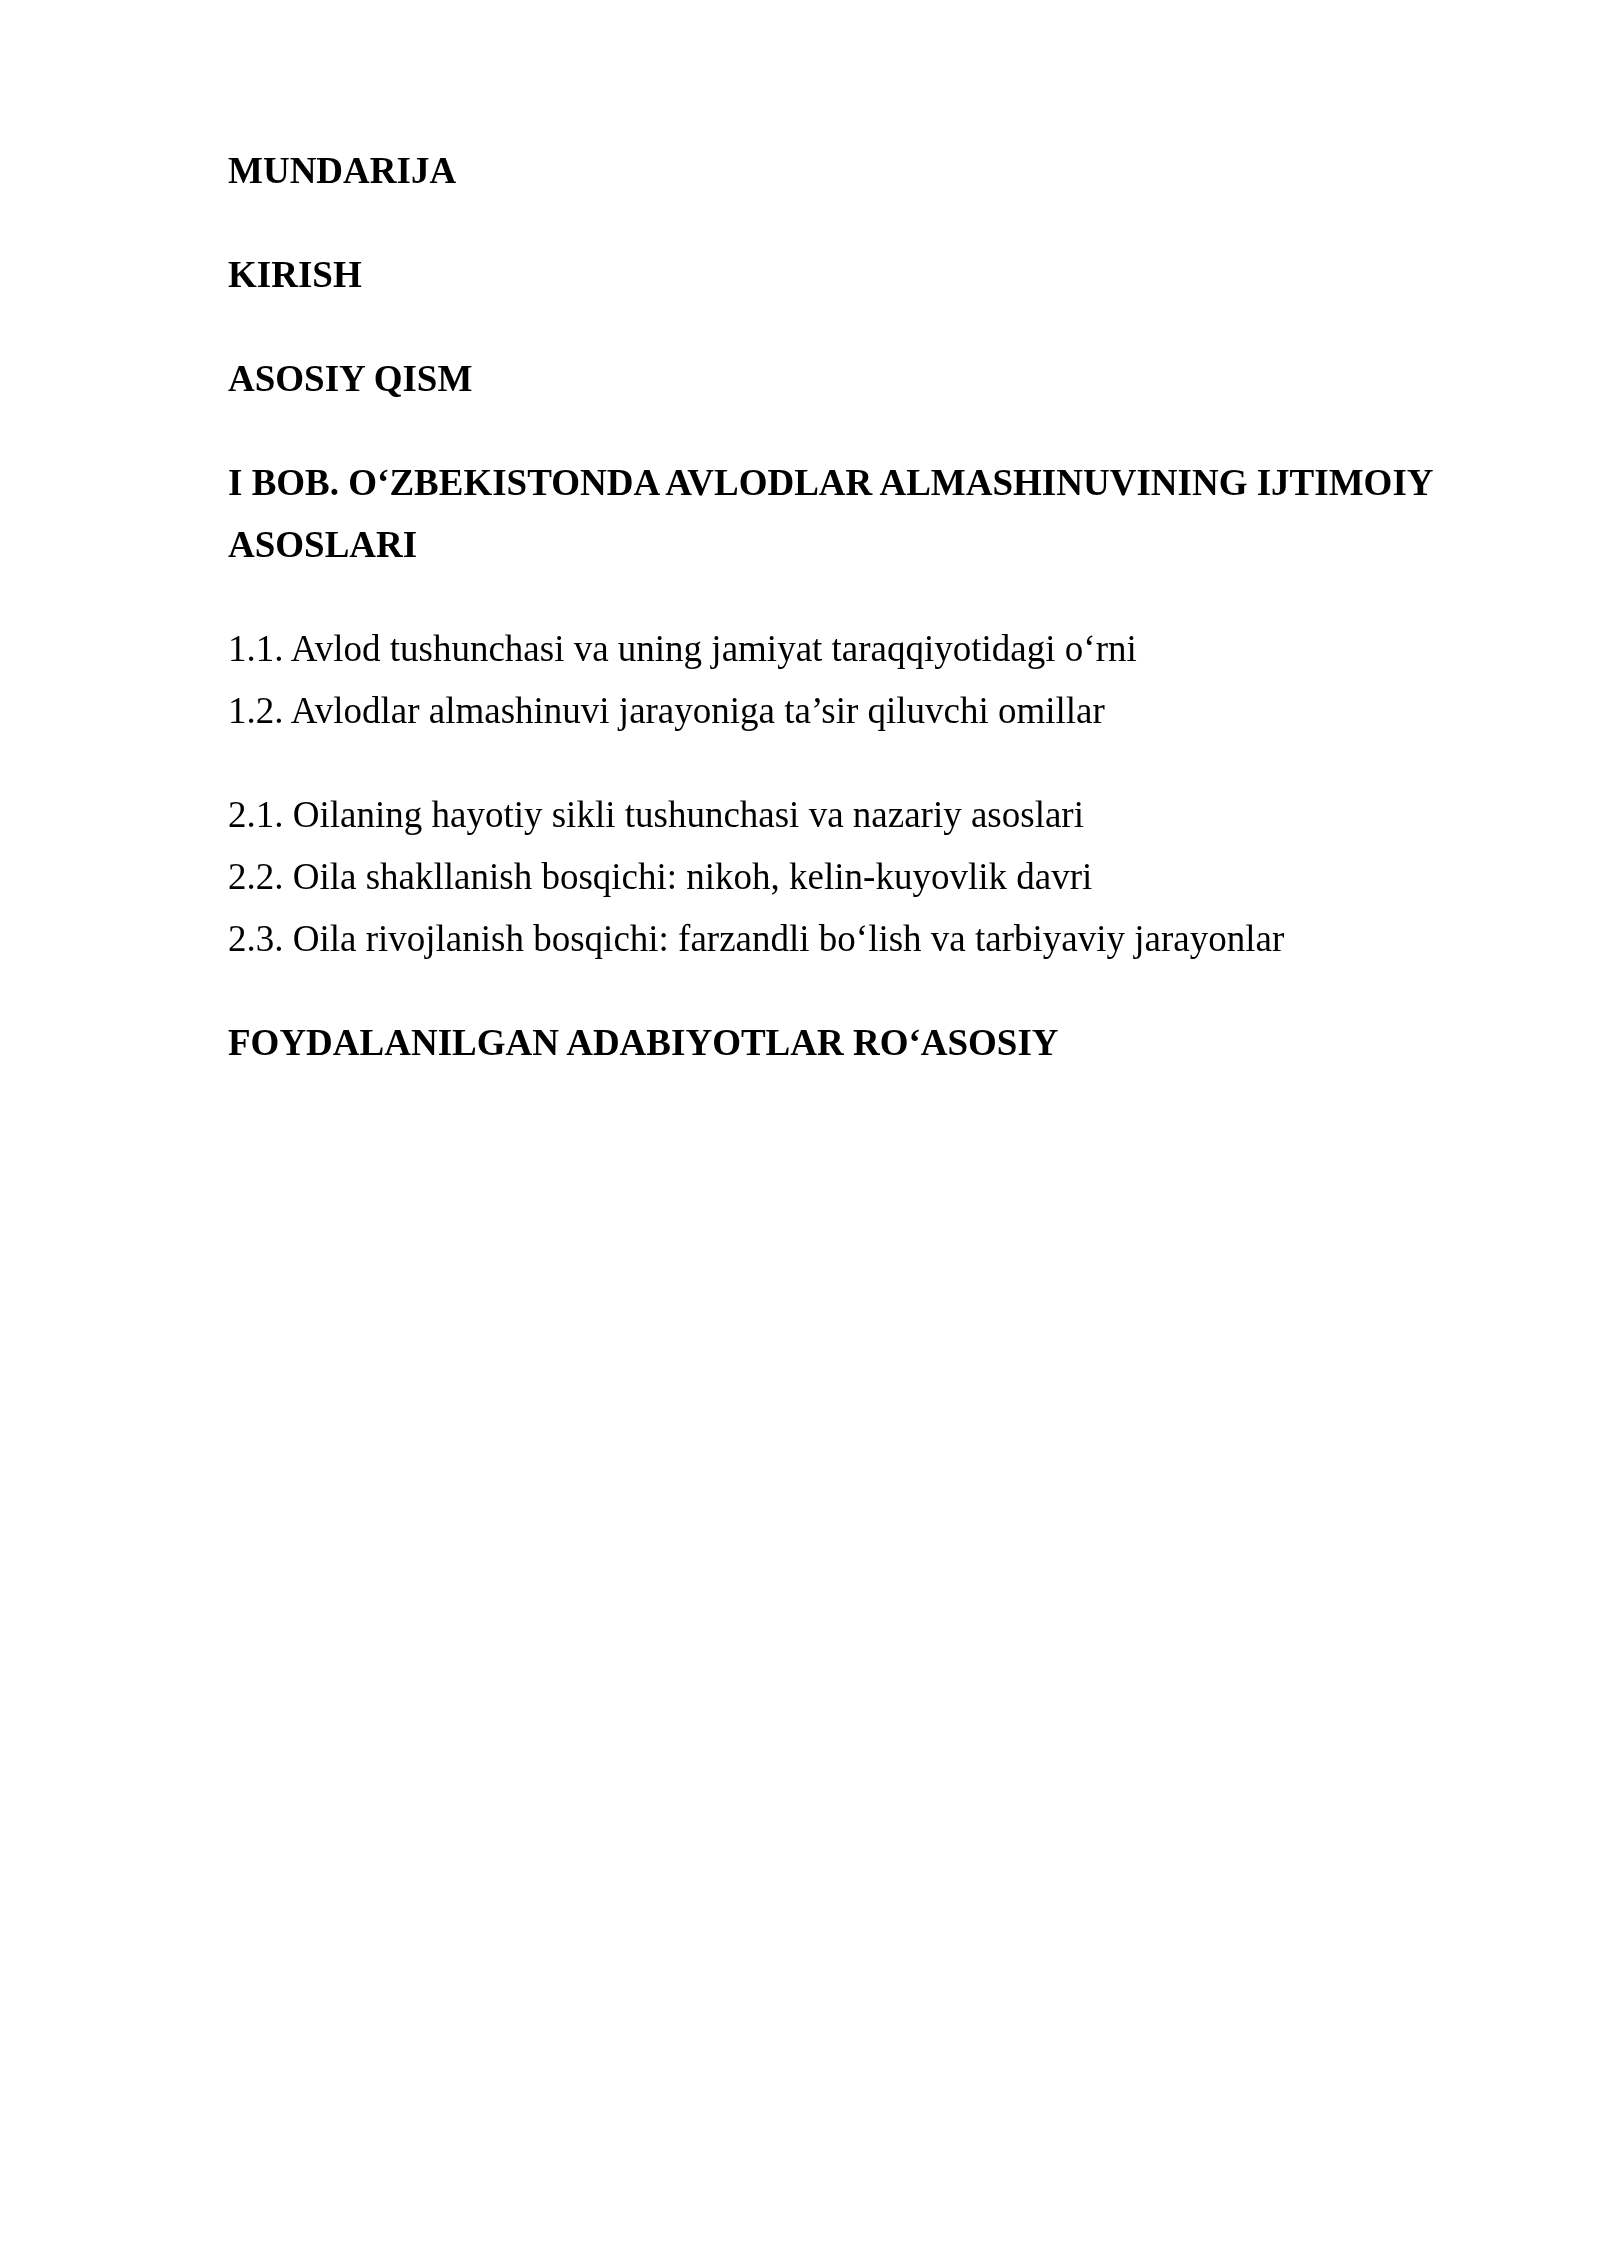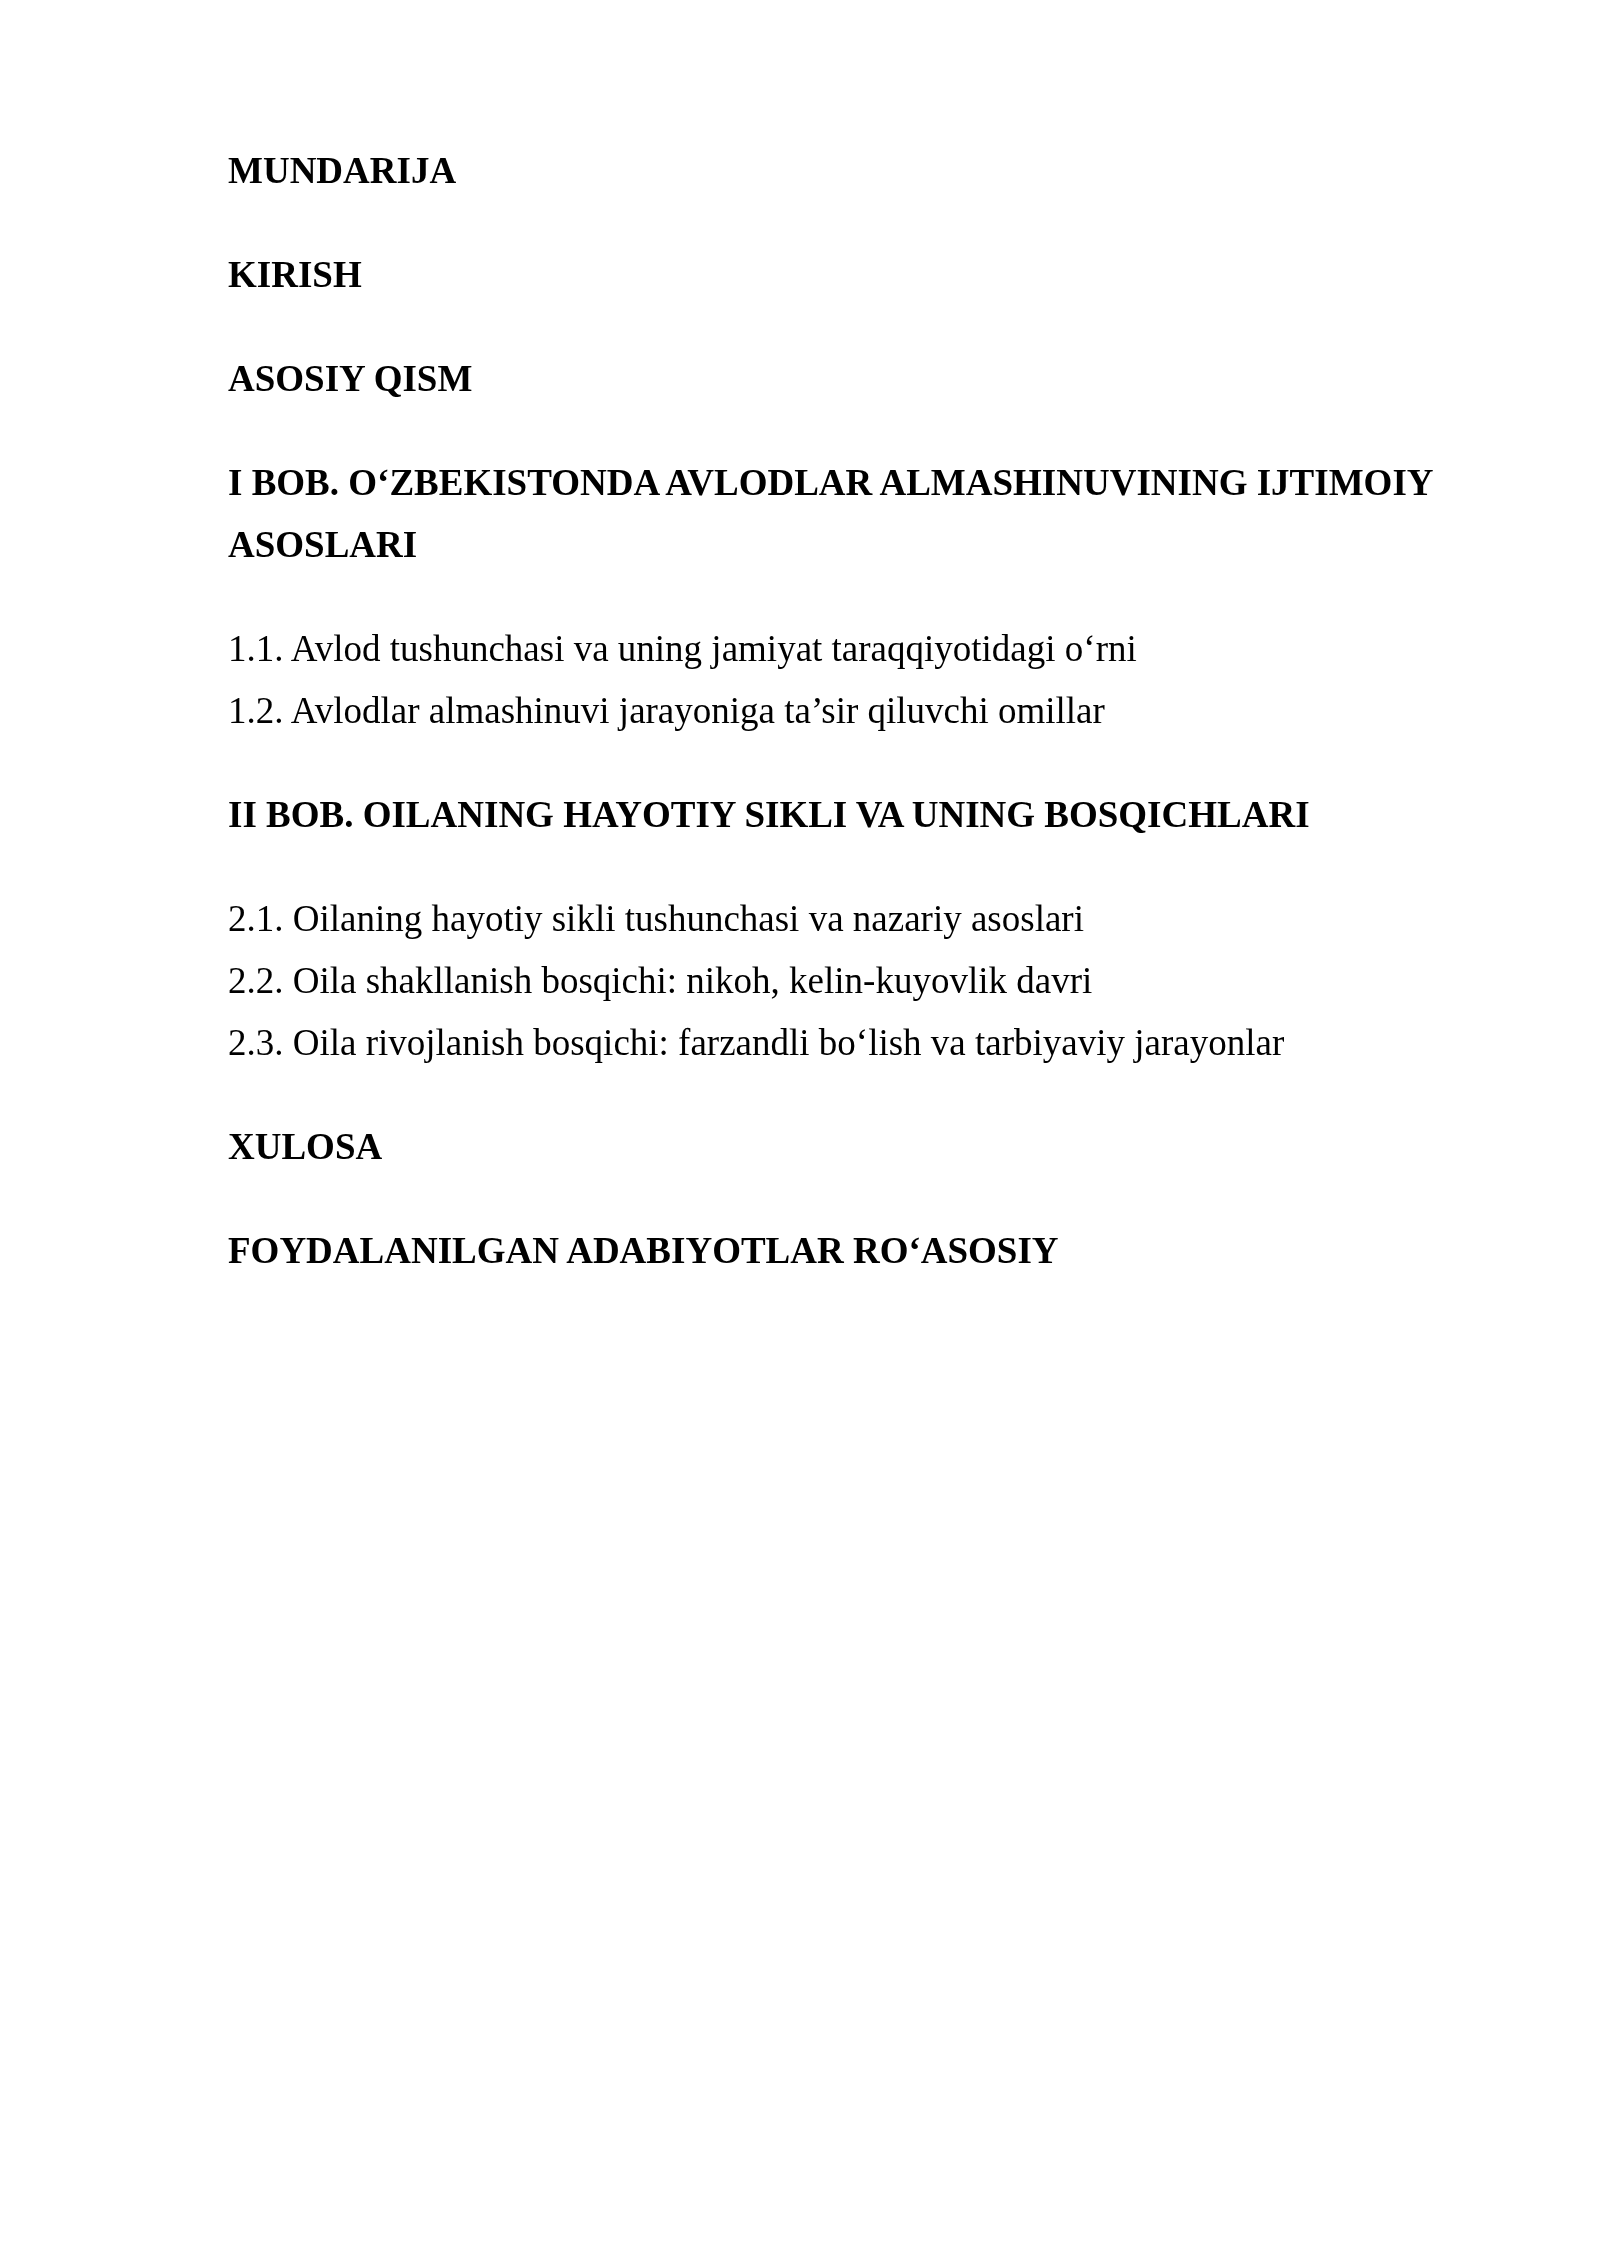--- a/index.html
+++ b/index.html
@@ -51,25 +51,23 @@
   <p class="line para bold">ASOSIY QISM</p>
 
   <p class="line para bold multiline">I BOB. O‘ZBEKISTONDA AVLODLAR ALMASHINUVINING IJTIMOIY
 ASOSLARI</p>
 
   <div class="para">
     <p class="line">1.1. Avlod tushunchasi va uning jamiyat taraqqiyotidagi o‘rni</p>
     <p class="line">1.2. Avlodlar almashinuvi jarayoniga ta’sir qiluvchi omillar</p>
   </div>
 
-  <p class="line para bold">II BOB. OILANING HAYOTIY SIKLI VA UNING BOSQICHLARI</p>
 
   <div class="para">
     <p class="line">2.1. Oilaning hayotiy sikli tushunchasi va nazariy asoslari</p>
     <p class="line">2.2. Oila shakllanish bosqichi: nikoh, kelin-kuyovlik davri</p>
     <p class="line">2.3. Oila rivojlanish bosqichi: farzandli bo‘lish va tarbiyaviy jarayonlar</p>
   </div>
 
-  <p class="line para bold">XULOSA</p>
 
   <p class="line para bold">FOYDALANILGAN ADABIYOTLAR RO‘ASOSIY</p>
 
 </div>
 
 </body></html>

